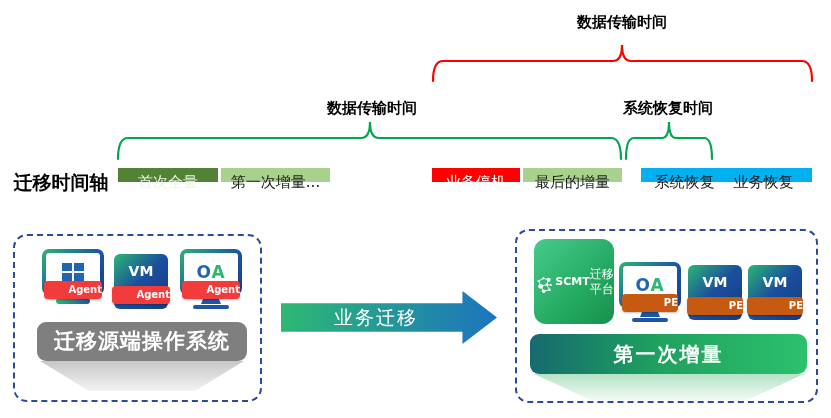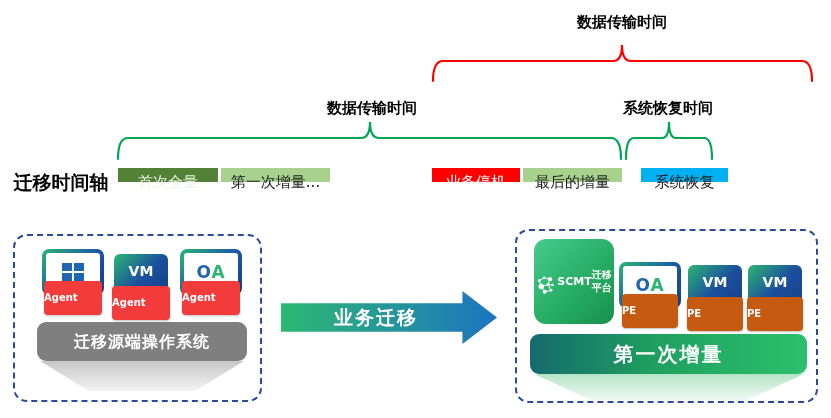--- a/index.html
+++ b/index.html
@@ -43,53 +43,53 @@
   .win-logo { display:grid; grid-template-columns:10px 10px; grid-template-rows:8px 8px; gap:2px; }
   .win-logo i { background:#2065b1; }
   .oa-text { font-weight:bold; font-size:17px; letter-spacing:1px; }
   .oa-text .o { color:#2065b1; }
   .oa-text .a { color:#2bb673; }
   .cube { width:54px; height:55px; border-radius:6px; text-align:center;
           background:linear-gradient(135deg,#2bb673 0%,#1b4f9e 48%,#143c80 100%); }
   .cube-label { color:#ffffff; font-weight:bold; font-size:14px; padding-top:9px; display:block; }
 
   .badge { position:absolute; left:50%; transform:translateX(-50%); color:#fff; font-weight:bold;
-           font-size:10px; line-height:1; padding:12px 0; text-align:left; border-radius:4px;
+           font-size:10px; line-height:1; padding:4px 0; text-align:right; border-radius:4px;
            box-shadow:0 1px 2px rgba(0,0,0,.25); }
   .badge.agent { background:#f23b3b; width:58px; top:32px; }
   .badge.pe    { background:#c65a11; width:56px; top:32px; }
 
   
   .scmt { position:absolute; left:17px; top:8px; width:80px; height:85px; border-radius:12px;
           background:linear-gradient(135deg,#45cc8b 0%,#22a75e 65%,#17904e 100%);
           display:flex; flex-direction:row; align-items:center; color:#ffffff; }
   .scmt svg { width:42px; height:38px; margin-top:6px; }
   .scmt-name { font-size:11px; font-weight:bold; line-height:1.25; }
-  .scmt-sub  { font-size:10px; font-weight:bold; line-height:1.25; }
+  .scmt-sub  { font-size:12px; font-weight:normal; line-height:1.25; }
 
   
   .plat-bar { position:absolute; color:#ffffff; font-weight:bold; text-align:center; border-radius:9px; }
-  #source-bar { left:22px; top:86px; width:210px; height:39px; line-height:39px; font-size:16px;
+  #source-bar { left:22px; top:86px; width:210px; height:39px; line-height:39px; font-size:21px;
                 background:#7f7f7f; letter-spacing:1px; }
   #target-bar { left:13px; top:103px; width:277px; height:40px; line-height:40px; font-size:20px;
                 background:linear-gradient(90deg,#156a6e 0%,#1fa05f 45%,#2cc06d 100%); letter-spacing:2px; }
   .pedestal { position:absolute; }
   #source-ped { left:25px; top:125px; width:204px; height:30px;
                 background:linear-gradient(180deg,#c7c7c7,#f3f3f3);
                 clip-path:polygon(0 0,100% 0,76% 100%,24% 100%); }
   #target-ped { left:17px; top:143px; width:270px; height:26px;
                 background:linear-gradient(180deg,#b5e3c6,#f0faf3);
                 clip-path:polygon(0 0,100% 0,79% 100%,21% 100%); }
 
   
   #arrow { position:absolute; left:281px; top:291px; width:216px; height:53px;
            background:linear-gradient(90deg,#2db873,#1c74c0);
            clip-path:polygon(0 23%,84% 23%,84% 0,100% 50%,84% 100%,84% 77%,0 77%);
            display:flex; align-items:center; justify-content:center; }
-  #arrow span { color:#ffffff; font-weight:bold; font-size:19px; letter-spacing:2px; margin-right:26px; }
+  #arrow span { color:#ffffff; font-weight:normal; font-size:19px; letter-spacing:2px; margin-right:26px; }
 </style>
 </head>
 <body>
 
 <div id="canvas">
 
   <svg id="brace-svg" viewBox="0 0 831 418">
     <path d="M433,81 Q433,61 443,61 L613,61 Q622,61 622,45 Q622,61 631,61 L802,61 Q812,61 812,81" fill="none" stroke="#ff0000" stroke-width="2.2" stroke-linecap="round"></path>
     <path d="M118,159 Q118,138 128,138 L361,138 Q370,138 370,122 Q370,138 379,138 L611,138 Q621,138 621,159" fill="none" stroke="#00a651" stroke-width="2.2" stroke-linecap="round"></path>
     <path d="M626,159 Q626,138 634,138 L662,138 Q669,138 669,122 Q669,138 676,138 L704,138 Q712,138 712,159" fill="none" stroke="#00a651" stroke-width="2.2" stroke-linecap="round"></path>
@@ -98,20 +98,21 @@
   <div id="lbl-downtime" class="brace-label">数据传输时间</div>
   <div id="lbl-transfer" class="brace-label">数据传输时间</div>
   <div id="lbl-recovery" class="brace-label">系统恢复时间</div>
 
   <div class="tl-axis">迁移时间轴</div>
   <div id="blk0" class="tl-block">首次全量</div>
   <div id="blk1" class="tl-block">第一次增量...</div>
   <div id="blk3" class="tl-block">业务停机</div>
   <div id="blk4" class="tl-block">最后的增量</div>
   <div id="blk5" class="tl-block">系统恢复</div>
+  <div id="blk6" class="tl-block">业务恢复</div>
 
   <div id="source-box" class="dash-box">
 
     <div class="icon" style="left:27px;top:13px;width:62px;">
       <div class="mon-frame">
         <div class="mon-screen">
           <div class="win-logo">
               <i></i>
               <i></i>
               <i></i>

